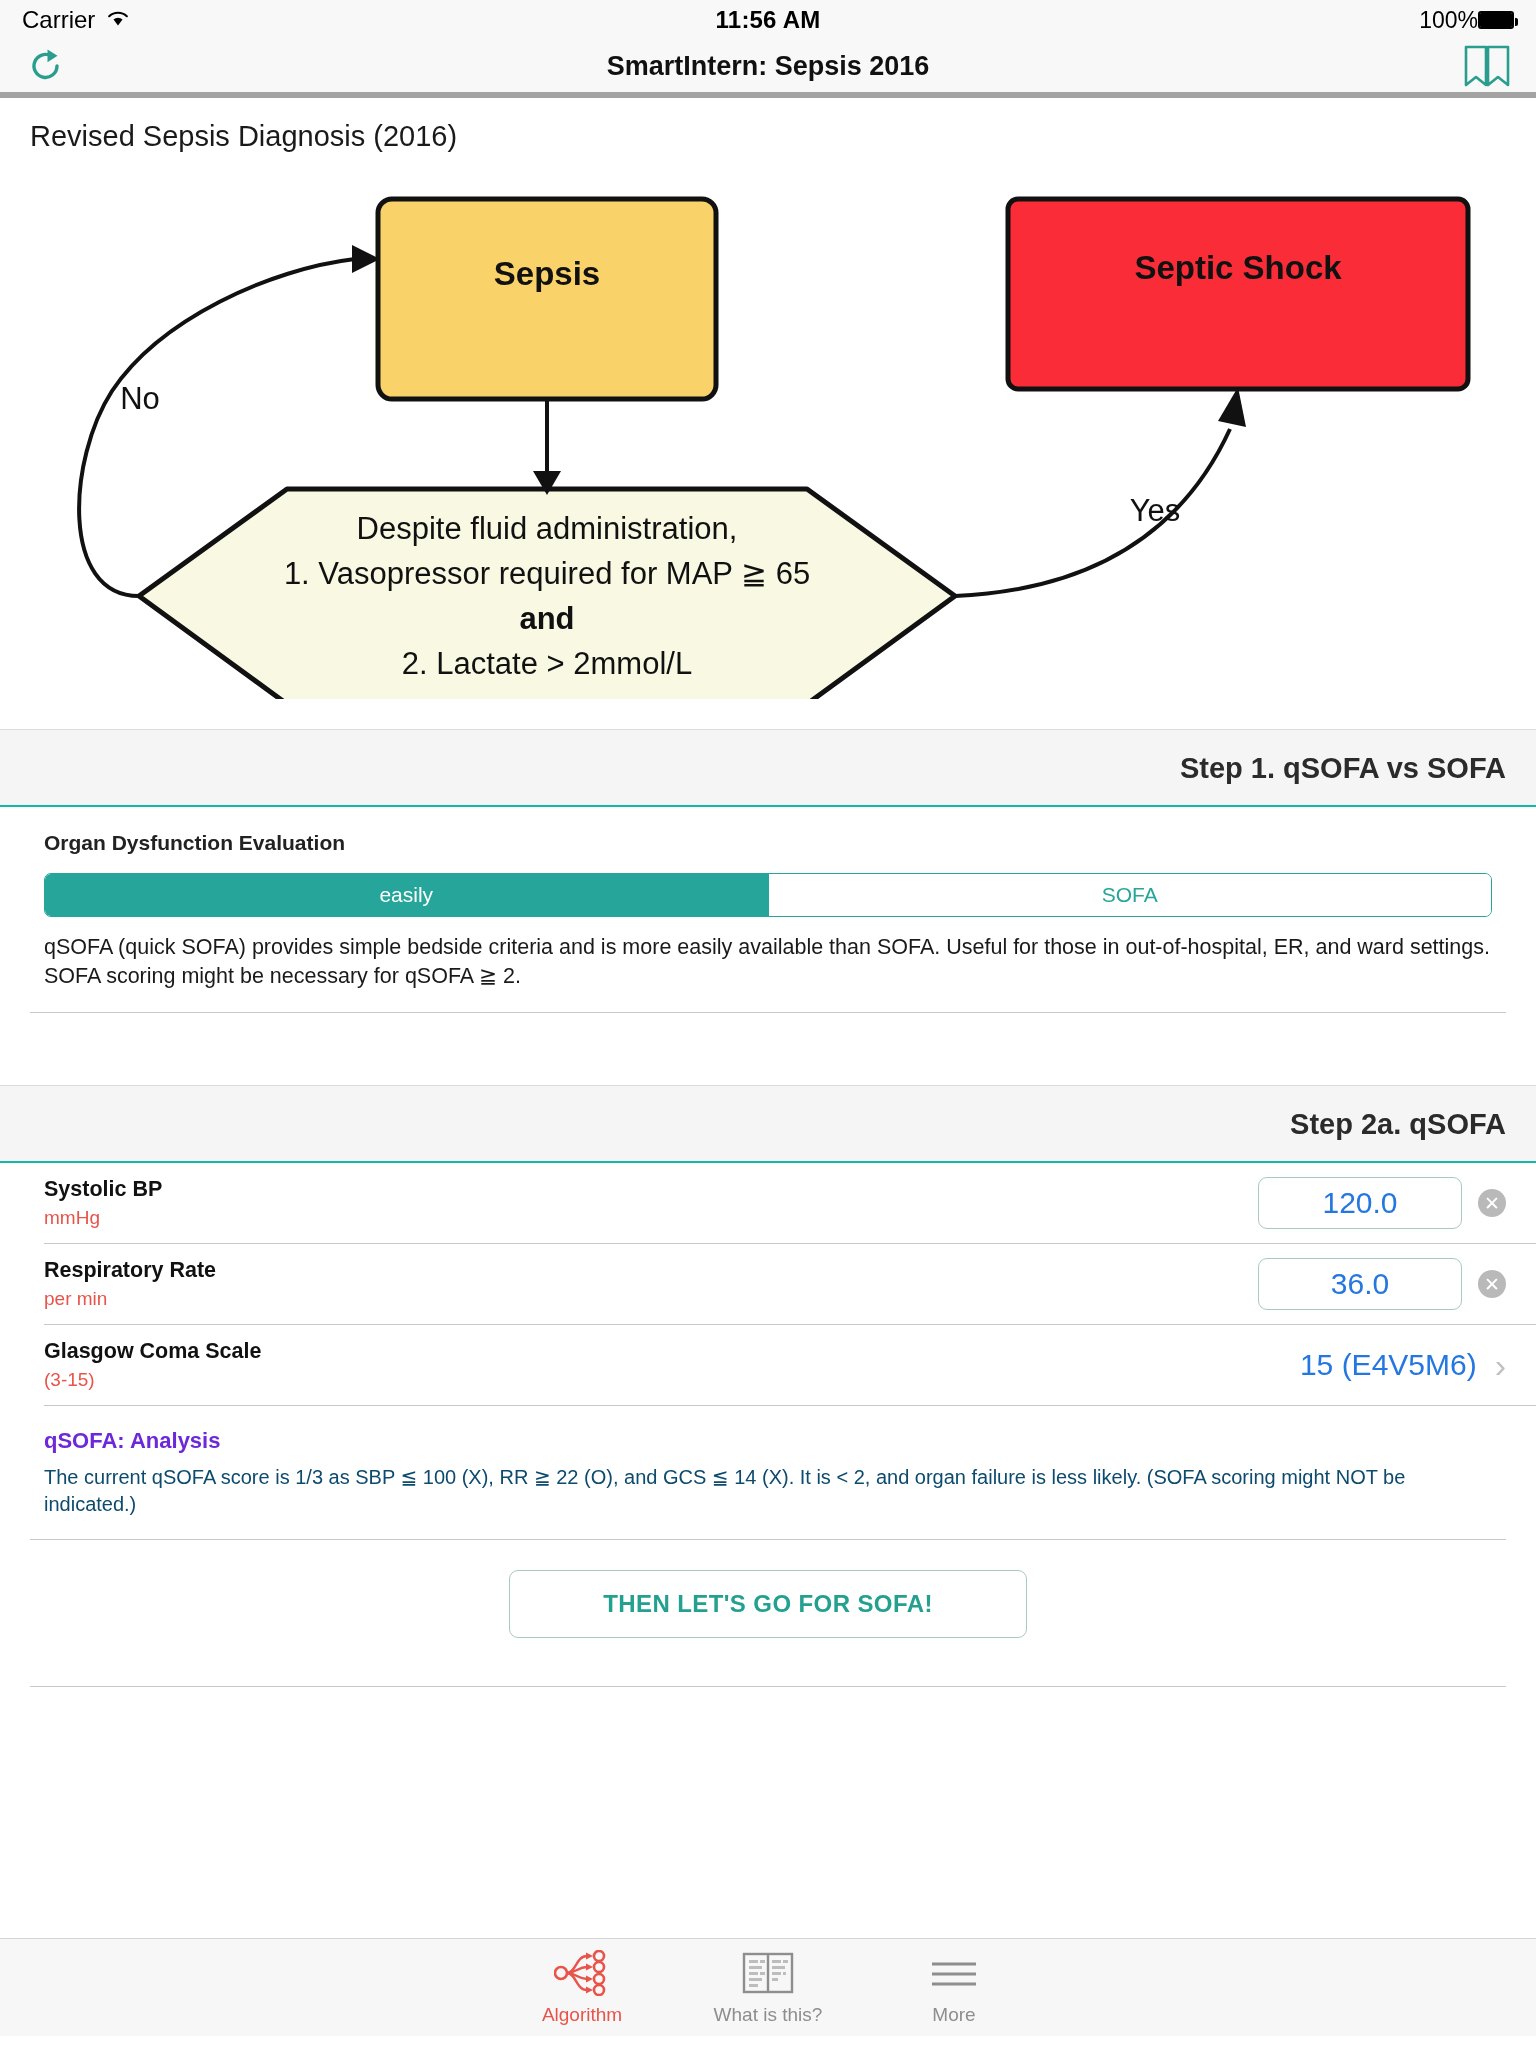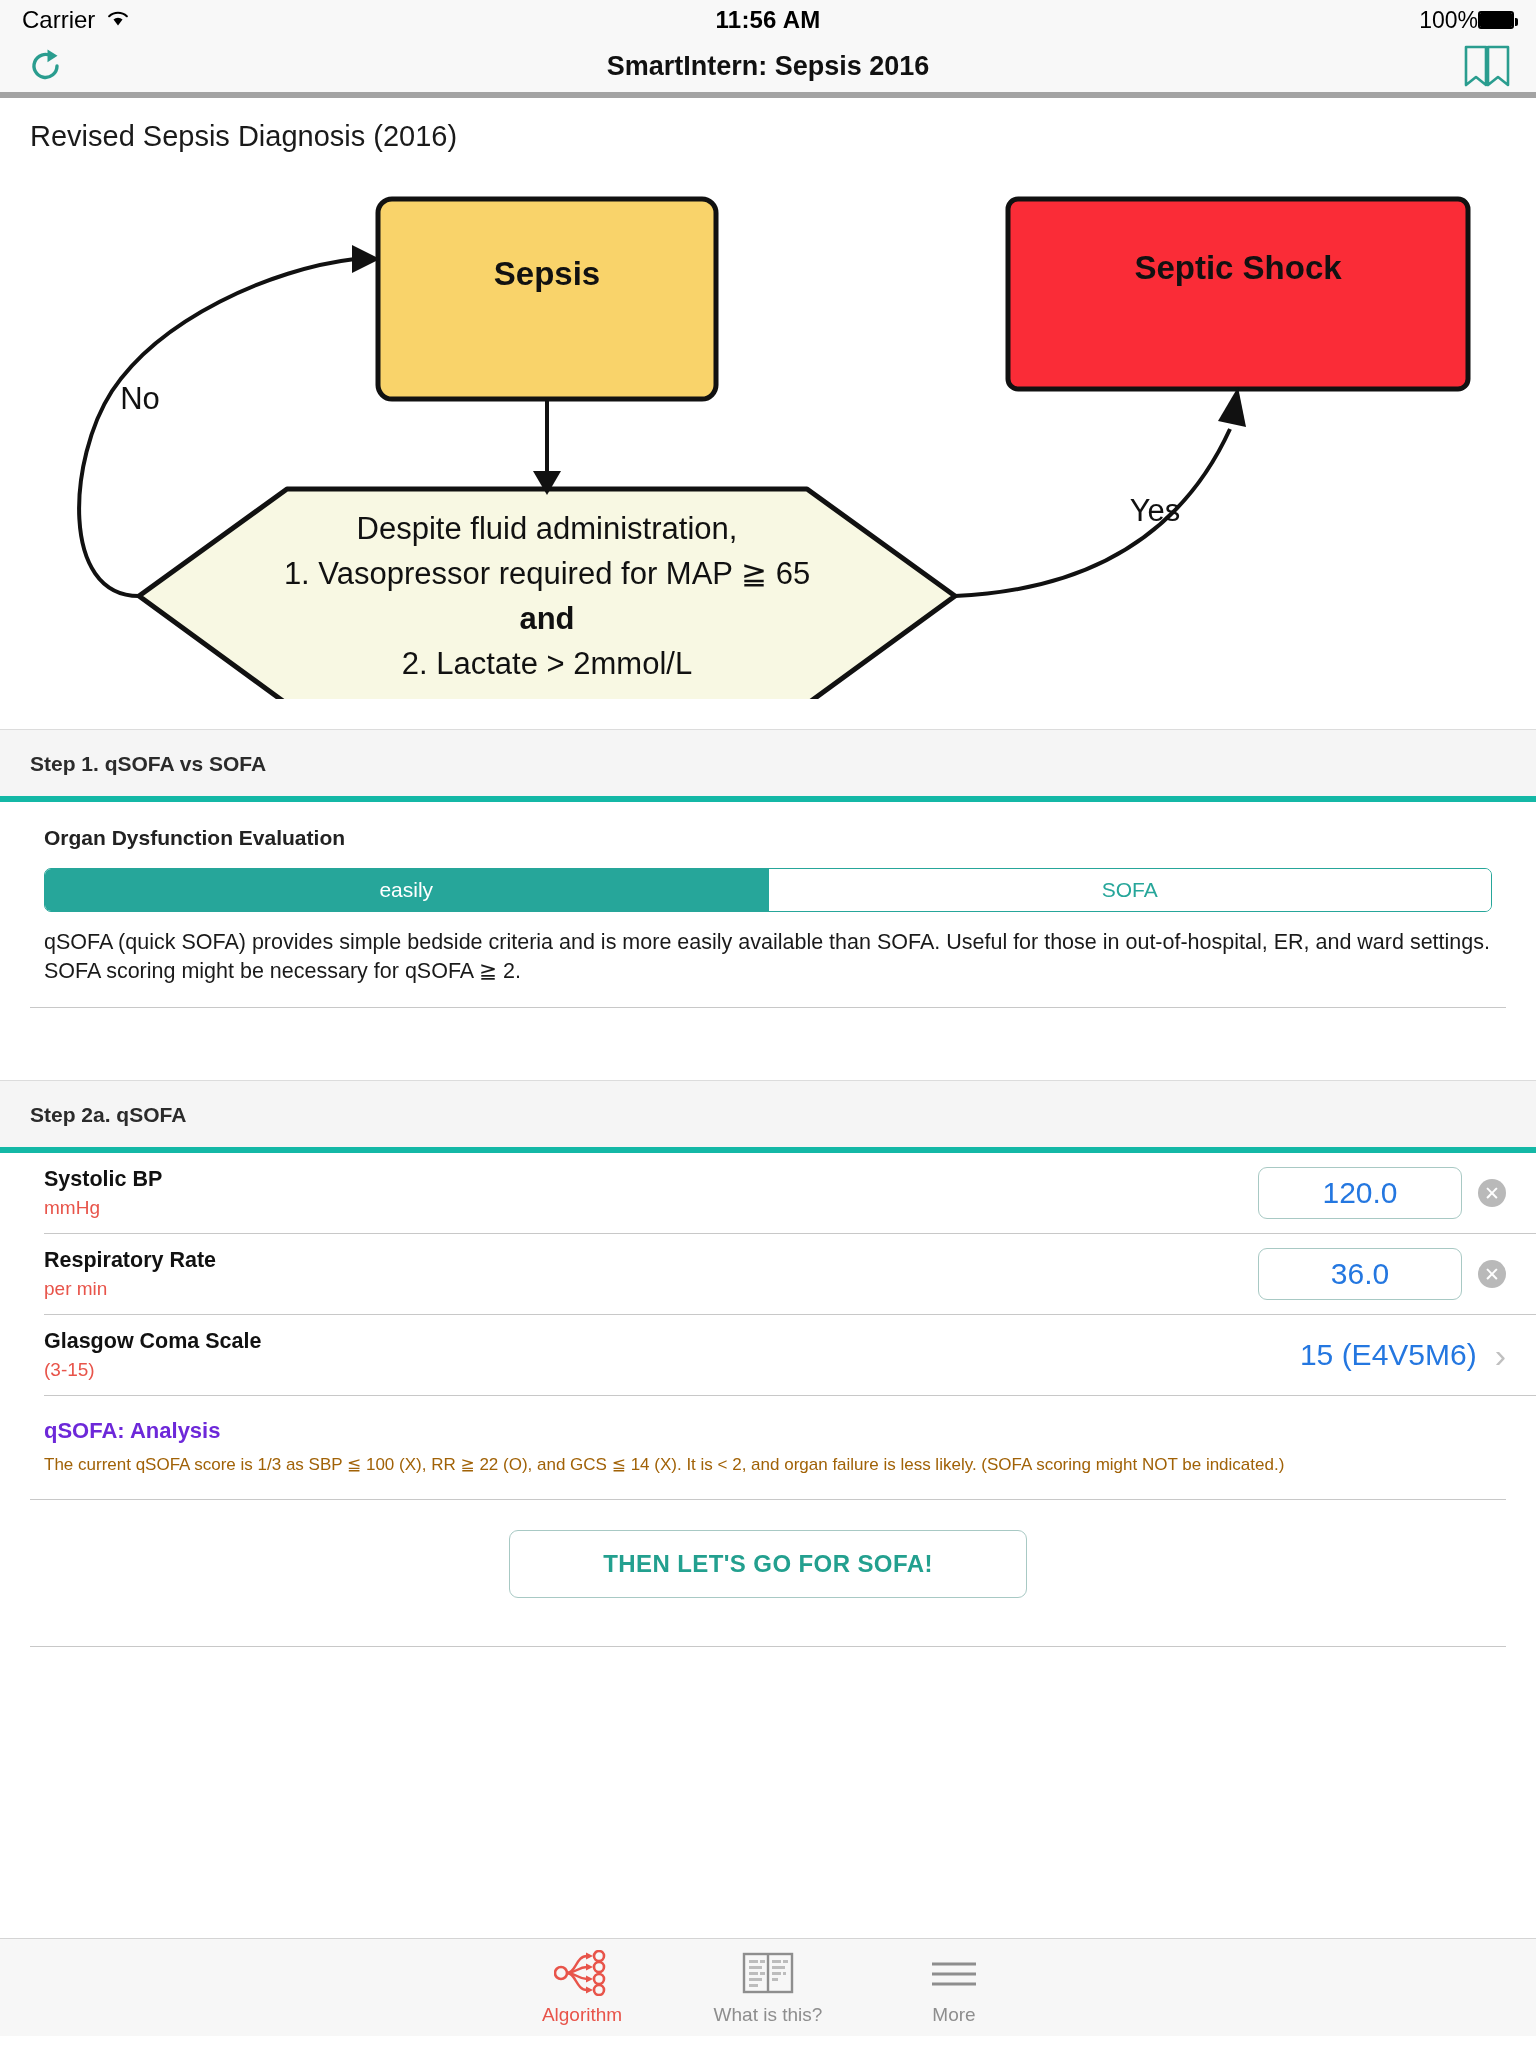--- a/index.html
+++ b/index.html
@@ -64,23 +64,23 @@
   .diagram-title {
     font-size: 29px; color: #1a1a1a; padding-left: 30px; margin-bottom: 6px;
     font-weight: normal;
   }
   .diagram-wrap { width: 1536px; height: 540px; }
 
   
   .group-header {
     background: #f5f5f5;
     border-top: 1px solid #dcdcdc;
-    border-bottom: 6px solid #14b8a6;
+    border-bottom: 2px solid #14b8a6;
     padding: 22px 30px 20px 30px;
-    font-size: 21px; font-weight: bold; color: #2b2b2b;
+    font-size: 29px; font-weight: bold; color: #2b2b2b; text-align: right;
   }
 
   
   .seg-block { padding: 24px 44px 0 44px; background:#fff; }
   .seg-label { font-size: 21px; font-weight: bold; color: #222; margin-bottom: 18px; }
   .segmented {
     display: flex; width: 100%; height: 44px;
     border: 1.5px solid #26a69a; border-radius: 7px; overflow: hidden;
   }
   .seg {
@@ -126,21 +126,21 @@
   .disclosure-val { font-size: 30px; color: #2477e0; }
   .chev {
     margin-left: 18px; color: #c0c0c0; font-size: 34px; line-height: 1;
     font-weight: 300;
   }
   .disc-row-right { display: flex; align-items: center; cursor: pointer; }
 
   
   .analysis { padding: 22px 44px 0 44px; background: #fff; }
   .analysis-title { font-size: 22px; font-weight: bold; color: #6d28d9; margin-bottom: 10px; }
-  .analysis-body { font-size: 17px; line-height: 1.33; color: #a16207; }
+  .analysis-body { font-size: 20px; line-height: 1.33; color: #0c4a6e; }
 
   
   .cta-wrap { display: flex; justify-content: center; padding: 30px 0 26px 0; background:#fff; }
   .cta {
     width: 518px; height: 68px;
     border: 1.5px solid #a8c9c4; border-radius: 9px;
     display: flex; align-items: center; justify-content: center;
     color: #23a08f; font-size: 24px; font-weight: bold; letter-spacing: .4px;
     background: #fff; cursor: pointer;
   }

